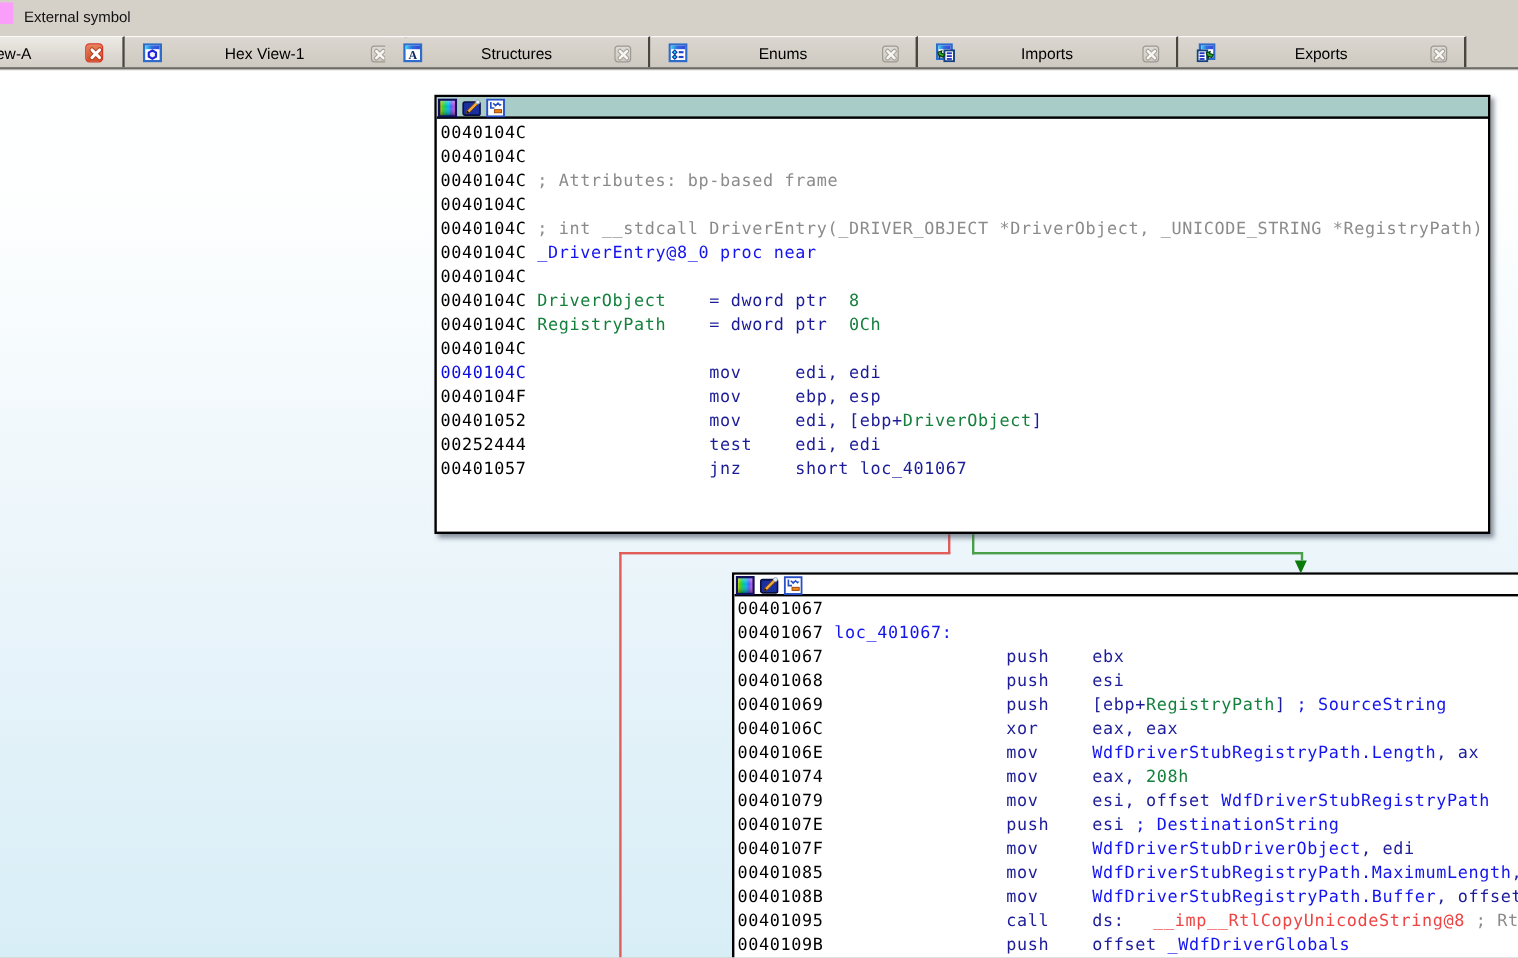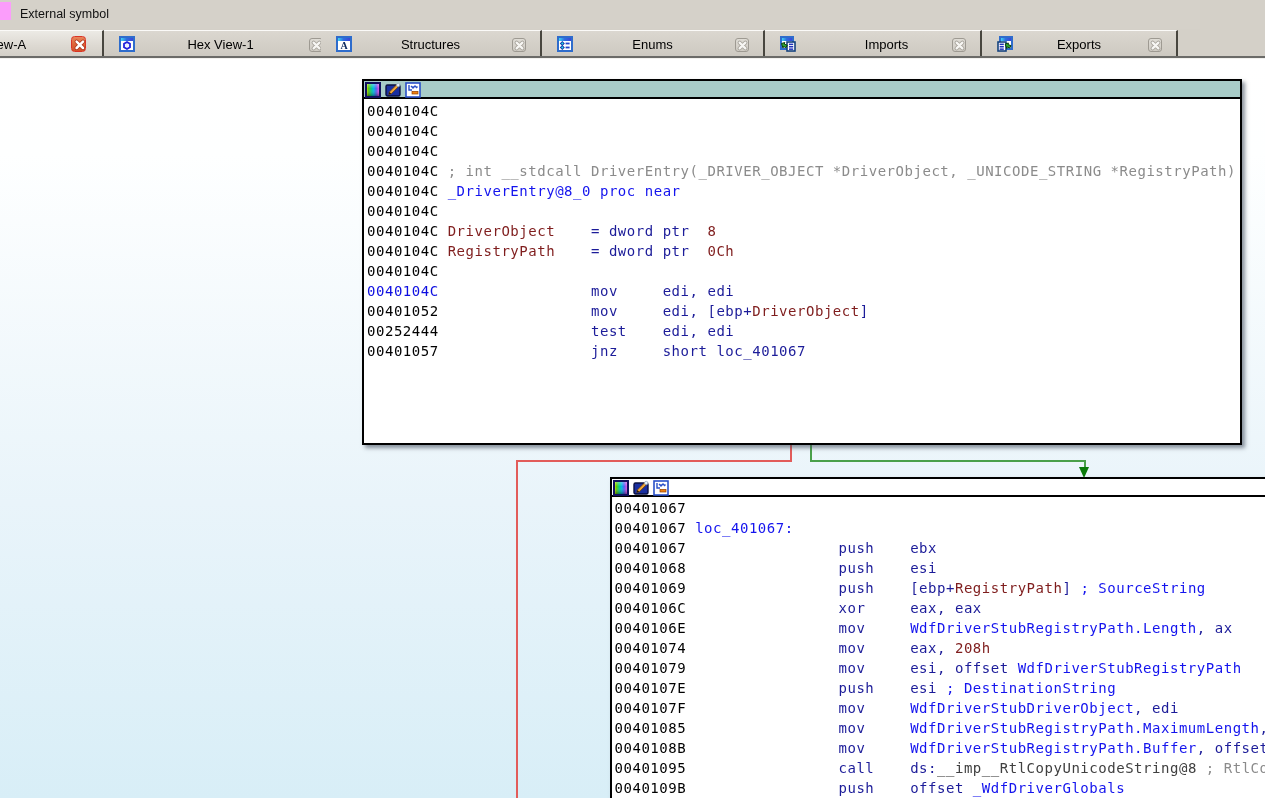--- a/index.html
+++ b/index.html
@@ -38,23 +38,23 @@
   .gblock-title .node-icon { position:absolute; top:1px; width:16px; height:16px; }
   .gblock-body { padding:1.5px 0 0 3px; }
 
   .dline { height:20px; line-height:20px; white-space:pre;
            font-family:"DejaVu Sans Mono","Liberation Mono",monospace;
            font-size:14px; letter-spacing:0.53px; }
   .tok-a { color:#000000; }
   .tok-A { color:#0d0de0; }
   .tok-n { color:#1c1c99; }
   .tok-b { color:#1414ee; }
-  .tok-g { color:#7f1d1d; }
+  .tok-g { color:#15803d; }
   .tok-c { color:#8b8b8b; }
-  .tok-m { color:#404040; }
+  .tok-m { color:#ef4444;margin-left:24px; }
 
   
   .edge { position:absolute; }
   .edge-red { background:#e25c5a; }
   .edge-green { background:#4aa04a; }
   .edge-arrow-down { width:0; height:0; border-left:5.5px solid transparent;
                      border-right:5.5px solid transparent; border-top:11px solid #0a7a0a; }
 </style>
 </head>
 <body>
@@ -146,21 +146,21 @@
     </span>
     <div class="tab-label">Enums</div>
     <div class="tab-close" style="right:14px;">
       <svg width="13" height="13" viewBox="0 0 13 13">
         <path d="M3.6 3.6 L9.4 9.4 M9.4 3.6 L3.6 9.4" stroke="#a6a29a" stroke-width="4" stroke-linecap="round"></path>
         <path d="M3.6 3.6 L9.4 9.4 M9.4 3.6 L3.6 9.4" stroke="#f7f6f3" stroke-width="2.2" stroke-linecap="round"></path>
       </svg>
     </div>
   </div>
 
-  <div class="tab inactive" style="left:765px; width:217px;padding-left:14px;">
+  <div class="tab inactive" style="left:765px; width:217px;">
     <span class="tab-icon">
       <svg width="16" height="16" viewBox="0 0 16 16">
         <defs>
             <linearGradient id="wt4" x1="0" y1="0" x2="1" y2="0">
           <stop offset="0" stop-color="#41d6f2"></stop>
               <stop offset="0.45" stop-color="#2e6de0"></stop>
               <stop offset="1" stop-color="#3a46d8"></stop>
         </linearGradient>
           </defs>
         <rect x="1" y="1" width="12" height="12" fill="#ffffff" stroke="#2e6ccc" stroke-width="2"></rect>
@@ -174,21 +174,21 @@
     </span>
     <div class="tab-label">Imports</div>
     <div class="tab-close" style="right:14px;">
       <svg width="13" height="13" viewBox="0 0 13 13">
         <path d="M3.6 3.6 L9.4 9.4 M9.4 3.6 L3.6 9.4" stroke="#a6a29a" stroke-width="4" stroke-linecap="round"></path>
         <path d="M3.6 3.6 L9.4 9.4 M9.4 3.6 L3.6 9.4" stroke="#f7f6f3" stroke-width="2.2" stroke-linecap="round"></path>
       </svg>
     </div>
   </div>
 
-  <div class="tab inactive" style="left:982px; width:196px;">
+  <div class="tab inactive" style="left:982px; width:240px;">
     <span class="tab-icon">
       <svg width="16" height="16" viewBox="0 0 16 16">
         <defs>
             <linearGradient id="wt5" x1="0" y1="0" x2="1" y2="0">
           <stop offset="0" stop-color="#41d6f2"></stop>
               <stop offset="0.45" stop-color="#2e6de0"></stop>
               <stop offset="1" stop-color="#3a46d8"></stop>
         </linearGradient>
           </defs>
         <rect x="3" y="1" width="12" height="12" fill="#ffffff" stroke="#2e6ccc" stroke-width="2"></rect>
@@ -262,28 +262,30 @@
           <path d="M6 4 L8 6 L10 4 L12 6" fill="none" stroke="#2a50c8" stroke-width="1.3"></path>
           <path d="M8 6 L6.8 4.6 L9.2 4.6 Z" fill="#2a50c8"></path>
           <path d="M12 6 L10.8 4.6 L13.2 4.6 Z" fill="#2a50c8"></path>
           <rect x="7" y="9.4" width="6" height="2.6" fill="#f08010" stroke="#903c00" stroke-width="0.7"></rect>
         </svg>
       </span>
     </div>
     <div class="gblock-body">
         <div class="dline"><span class="tok-a">0040104C</span></div>
         <div class="dline"><span class="tok-a">0040104C</span></div>
+        <div class="dline"><span class="tok-a">0040104C</span><span class="tok-c"> ; Attributes: bp-based frame</span></div>
         <div class="dline"><span class="tok-a">0040104C</span></div>
         <div class="dline"><span class="tok-a">0040104C</span><span class="tok-c"> ; int __stdcall DriverEntry(_DRIVER_OBJECT *DriverObject, _UNICODE_STRING *RegistryPath)</span></div>
         <div class="dline"><span class="tok-a">0040104C</span><span class="tok-b"> _DriverEntry@8_0 proc near</span></div>
         <div class="dline"><span class="tok-a">0040104C</span></div>
         <div class="dline"><span class="tok-a">0040104C</span><span class="tok-g"> DriverObject</span><span class="tok-n">    = dword ptr  </span><span class="tok-g">8</span></div>
         <div class="dline"><span class="tok-a">0040104C</span><span class="tok-g"> RegistryPath</span><span class="tok-n">    = dword ptr  </span><span class="tok-g">0Ch</span></div>
         <div class="dline"><span class="tok-a">0040104C</span></div>
         <div class="dline"><span class="tok-A">0040104C</span><span class="tok-n">                 mov     edi, edi</span></div>
+        <div class="dline"><span class="tok-a">0040104F</span><span class="tok-n">                 mov     ebp, esp</span></div>
         <div class="dline"><span class="tok-a">00401052</span><span class="tok-n">                 mov     edi, [ebp+</span><span class="tok-g">DriverObject</span><span class="tok-n">]</span></div>
         <div class="dline"><span class="tok-a">00252444</span><span class="tok-n">                 test    edi, edi</span></div>
         <div class="dline"><span class="tok-a">00401057</span><span class="tok-n">                 jnz     short loc_401067</span></div>
       </div>
   </div>
 
   <div class="gblock" style="left:609.5px; top:417.5px; width:845px; height:420px;">
     <div class="gblock-title" style="background:#ffffff;">
       <span class="node-icon" style="left:1px;">
         <svg width="16" height="16" viewBox="0 0 16 16">

